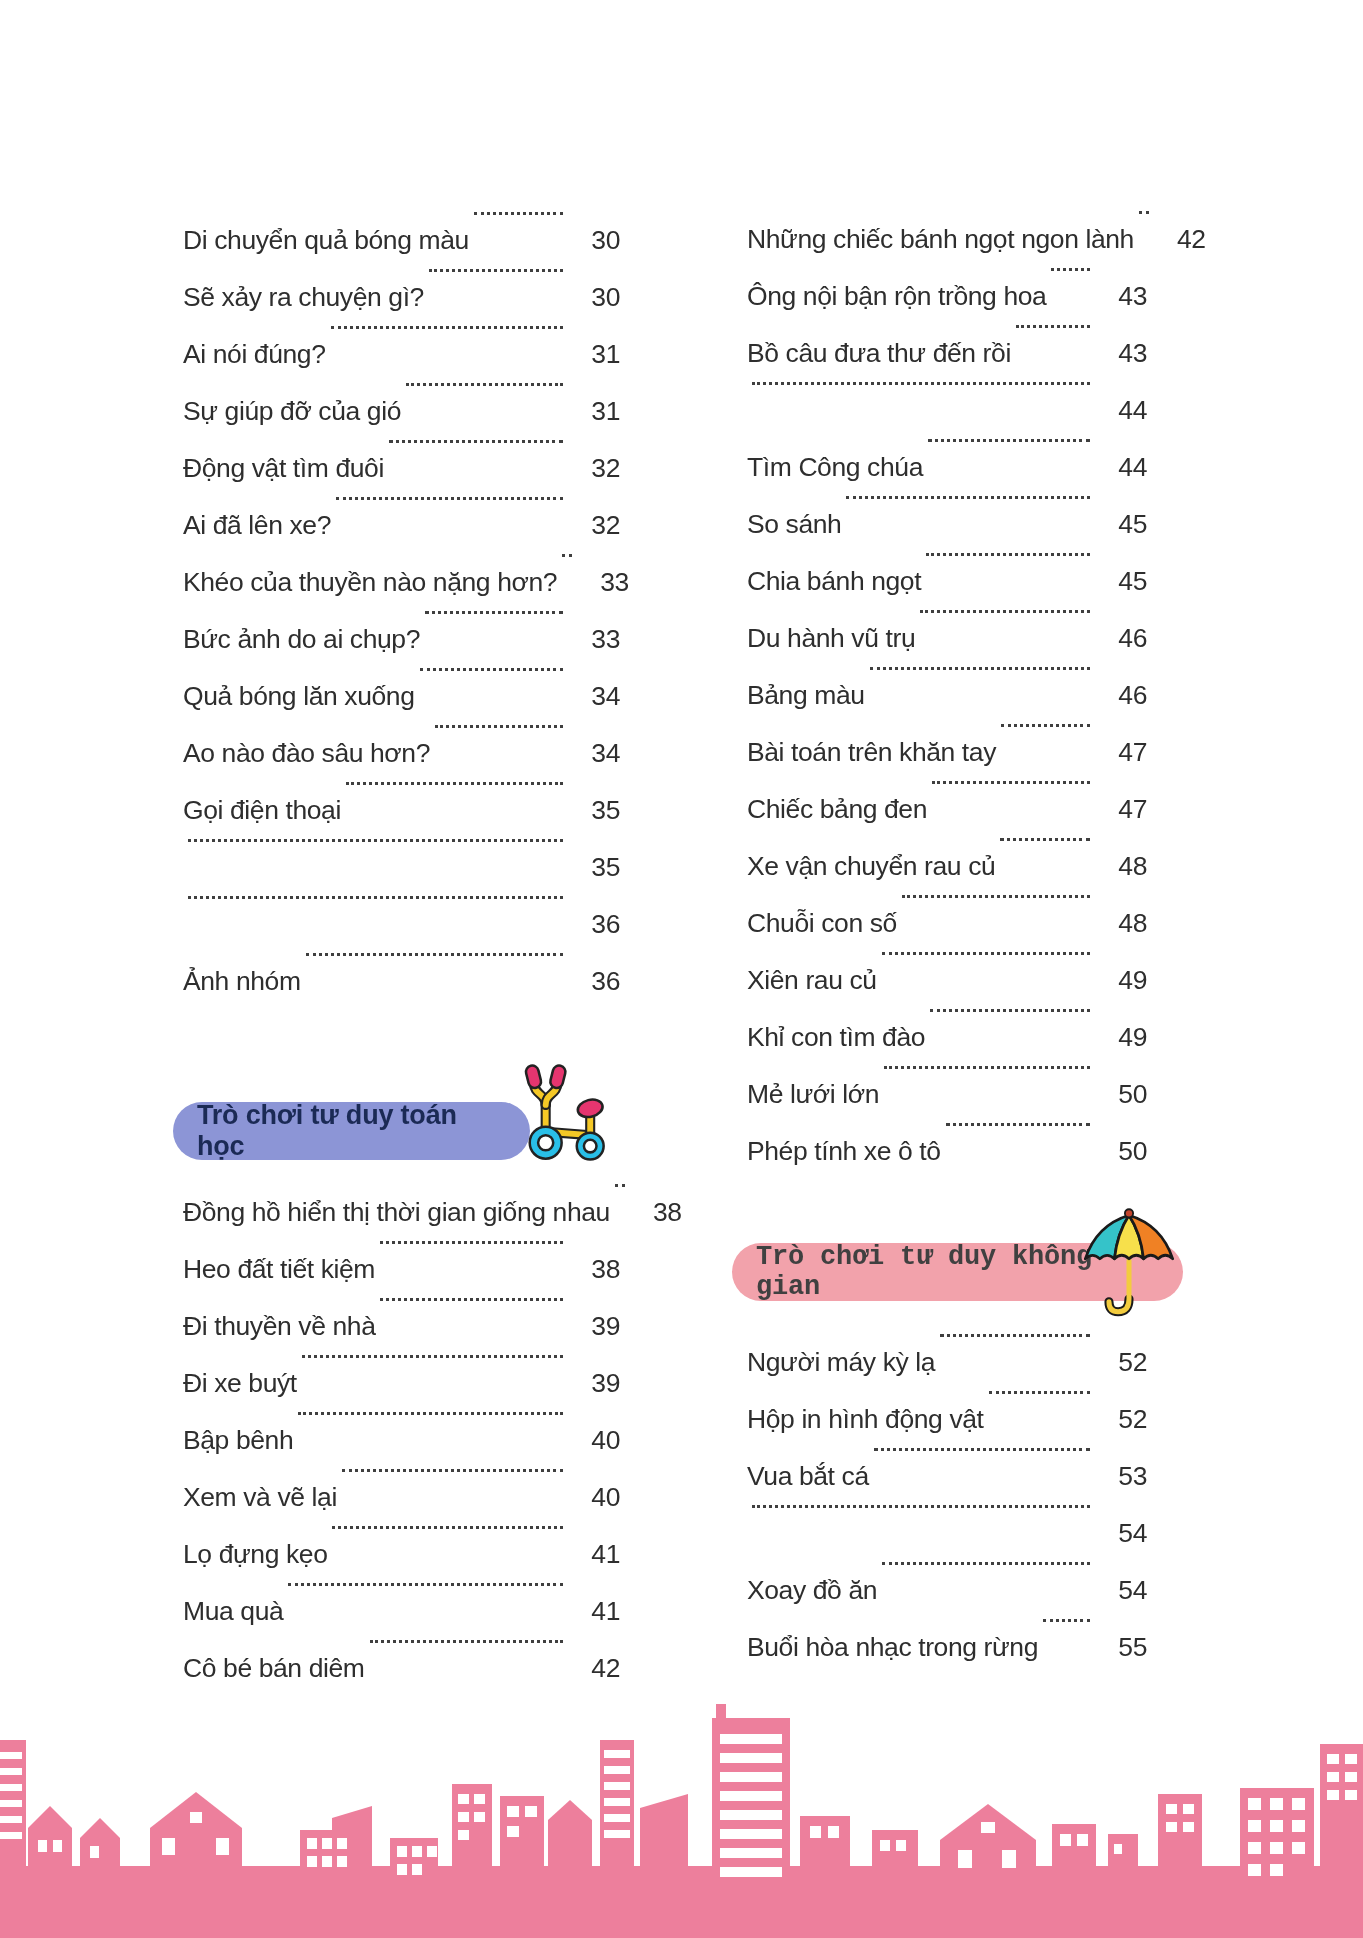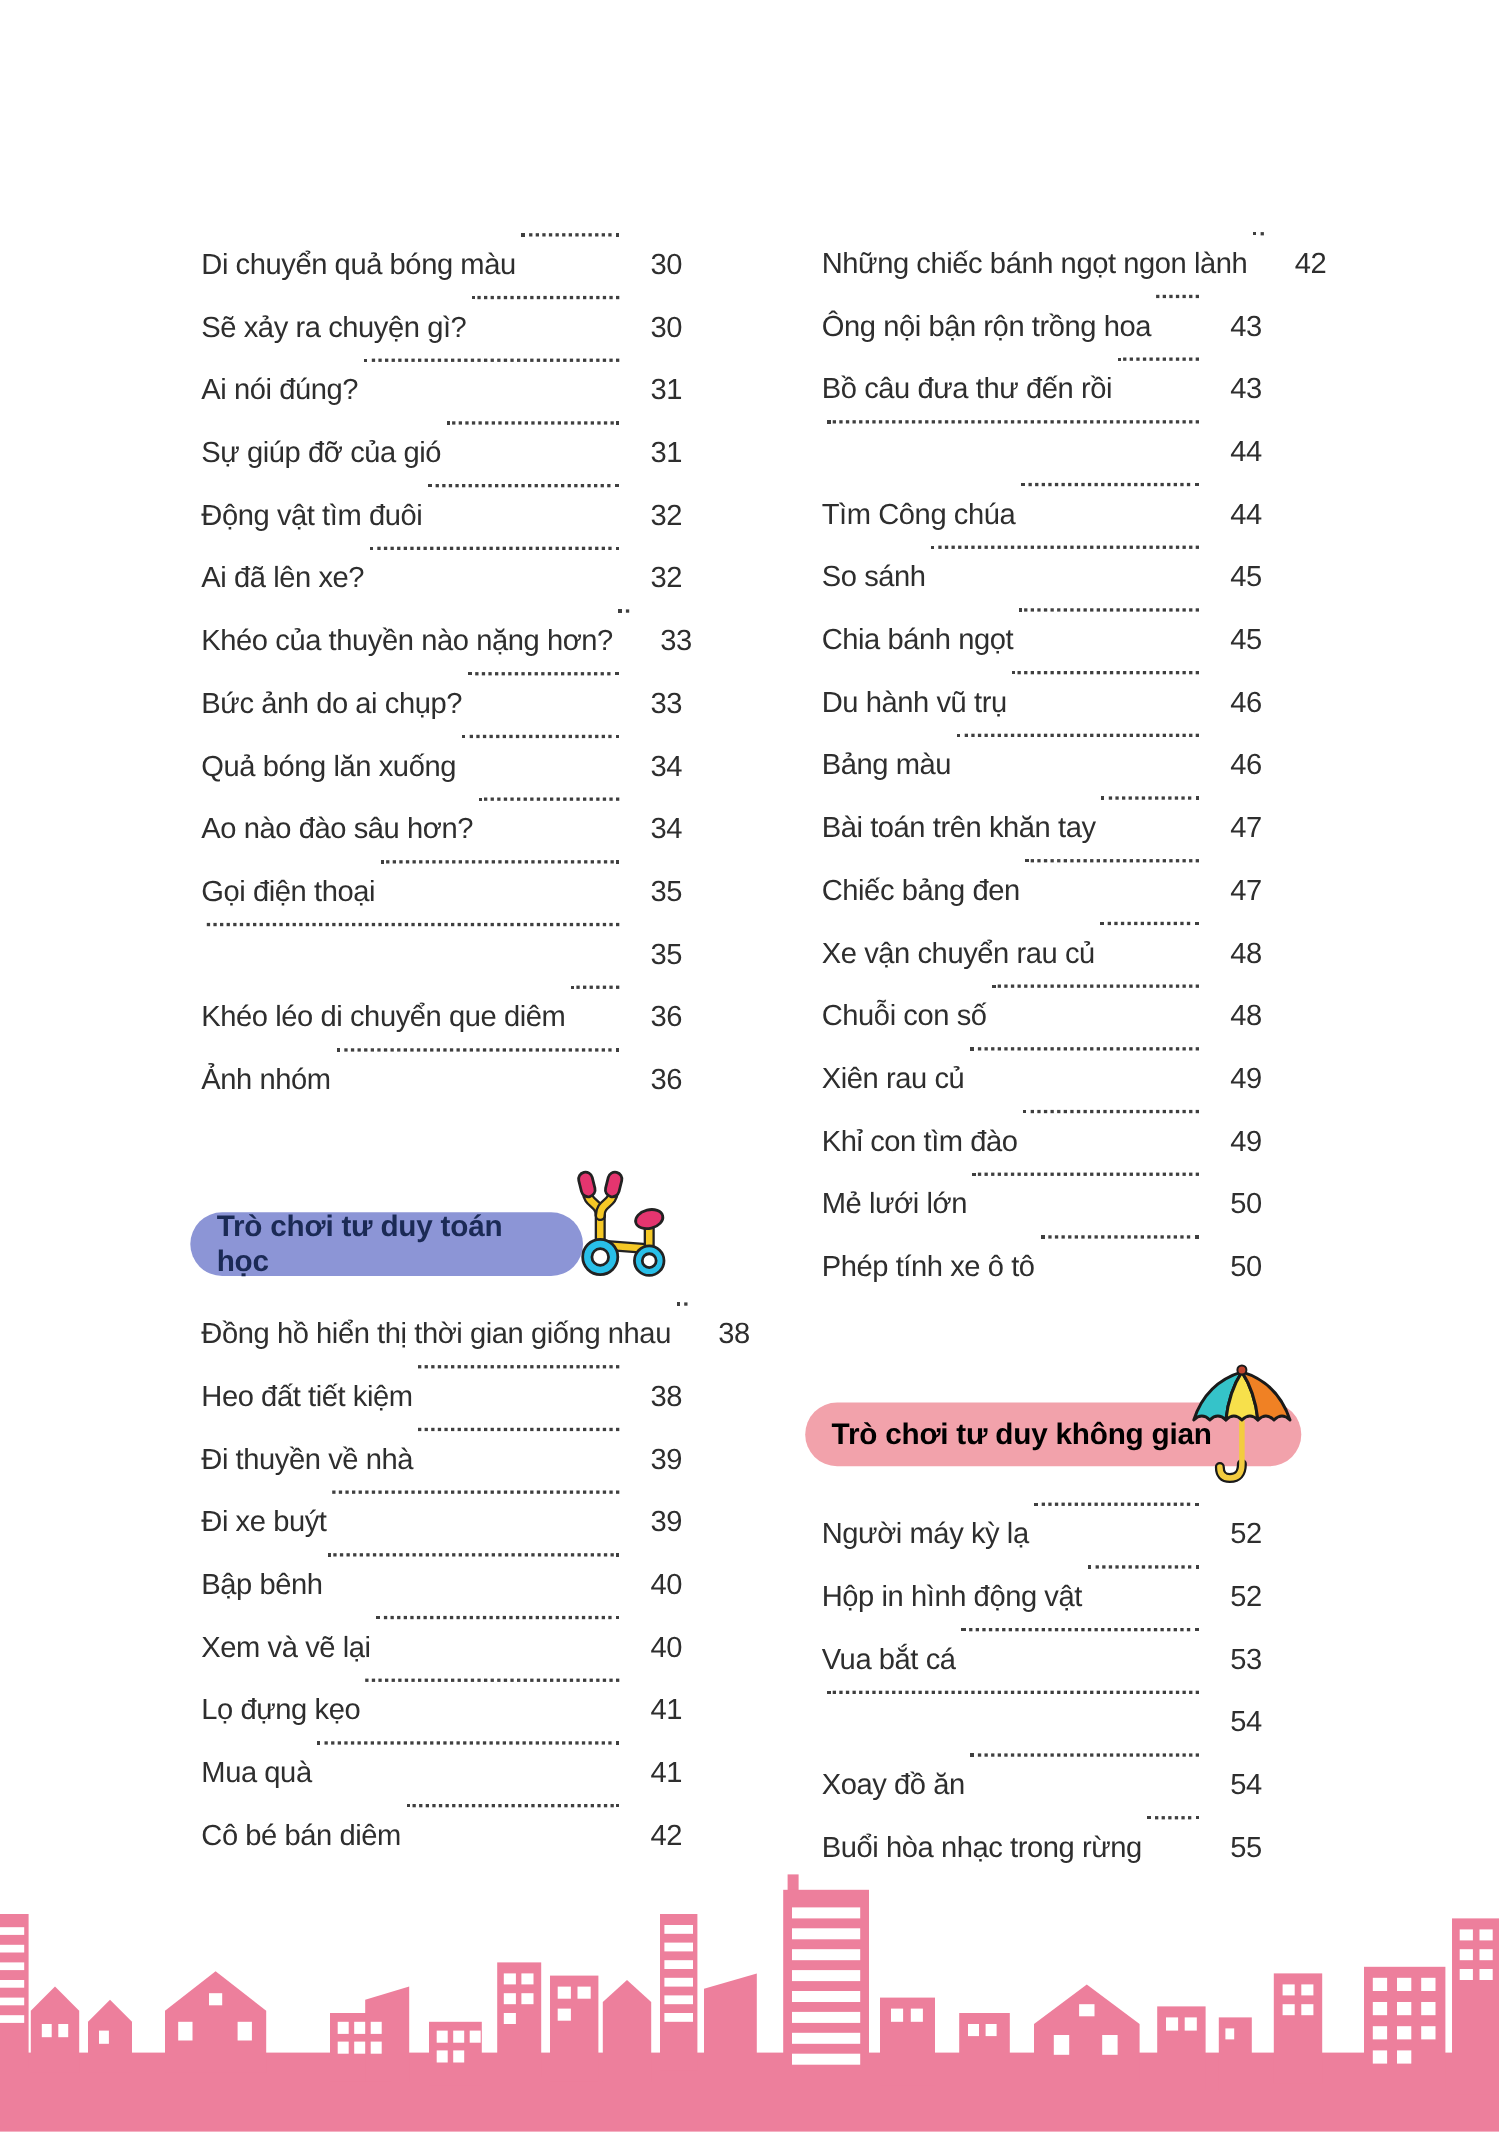--- a/index.html
+++ b/index.html
@@ -29,22 +29,22 @@
     position:relative;height:58px;border-radius:29px;
     display:flex;align-items:center;justify-content:flex-start;
     padding:12px 24px;box-sizing:border-box;
     font-weight:700;font-size:27px;letter-spacing:-0.2px;
   }
   .pill-math{
     width:357px;margin-top:92px;margin-bottom:0;
     background:#8C95D6;color:#1B2A55;
   }
   .pill-space{
-    width:451px;margin-left:-5px;margin-top:95px;
-    background:#F2A2AB;color:#000000;
+    width:451px;margin-left:-5px;margin-top:63px;
+    background:#F2A2AB;color:#404040;font-family:Liberation Mono, monospace;
   }
   #rows-left-bottom{margin-top:24px;}
   #rows-right-bottom{margin-top:33px;}
   .pill .icon{position:absolute;z-index:2;}
   .icon-tricycle{left:350px;top:-44px;width:84px;height:114px;}
   .icon-umbrella{left:346px;top:-42px;width:102px;height:124px;}
   #skyline{position:absolute;left:0;bottom:0;width:1363px;height:250px;}
 </style>
 </head>
 <body>
@@ -106,21 +106,20 @@
         <div class="row">
           <span class="t">Gọi điện thoại</span>
           <span class="leader"></span>
           <span class="pg">35</span>
         </div>
         <div class="row">
           <span class="leader"></span>
           <span class="pg">35</span>
         </div>
         <div class="row">
-          <span class="t">Khéo léo di chuyển que diêm</span>
           <span class="leader"></span>
           <span class="pg">36</span>
         </div>
         <div class="row">
           <span class="t">Ảnh nhóm</span>
           <span class="leader"></span>
           <span class="pg">36</span>
         </div>
       </div>
 

